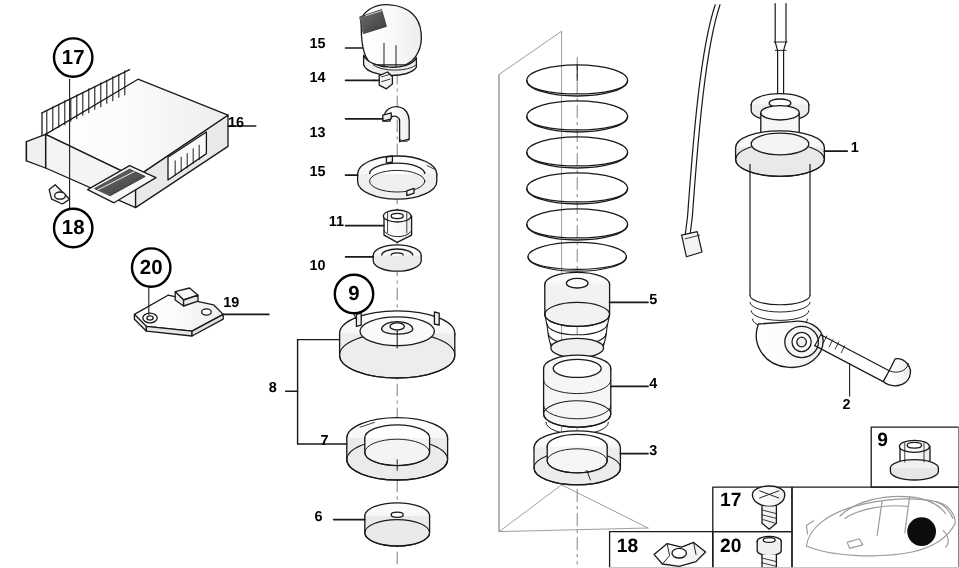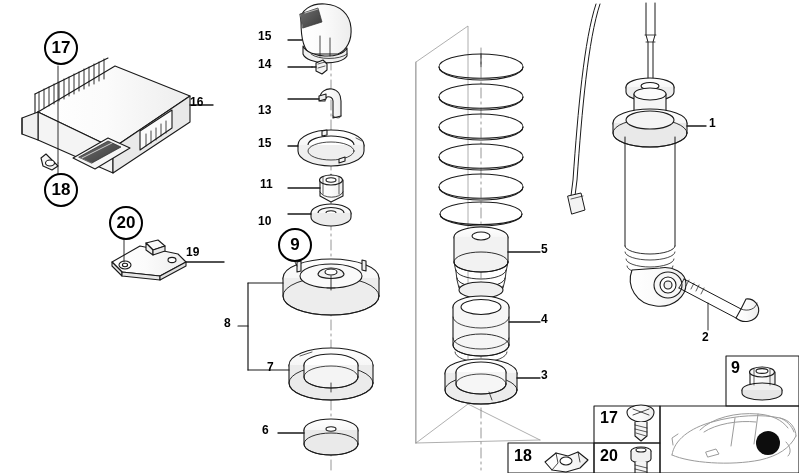--- a/index.html
+++ b/index.html
@@ -417,21 +417,21 @@
       <span>9</span>
     </div>
 
 <div class="lbl lbl-18" style="left:190px;top:96px;">16</div>
 <div class="lbl lbl-18" style="left:186px;top:246px;">19</div>
 
 <div class="lbl lbl-18" style="left:258px;top:30px;">15</div>
 <div class="lbl lbl-18" style="left:258px;top:58px;">14</div>
 <div class="lbl lbl-18" style="left:258px;top:104px;">13</div>
 <div class="lbl lbl-18" style="left:258px;top:137px;">15</div>
-<div class="lbl lbl-18" style="left:260px;top:178px;">11</div>
+<div class="lbl lbl-18" style="left:274px;top:178px;">11</div>
 <div class="lbl lbl-18" style="left:258px;top:215px;">10</div>
 
 <div class="lbl lbl-18" style="left:224px;top:317px;">8</div>
 <div class="lbl lbl-18" style="left:267px;top:361px;">7</div>
 <div class="lbl lbl-18" style="left:262px;top:424px;">6</div>
 
 <div class="lbl lbl-18" style="left:541px;top:243px;">5</div>
 <div class="lbl lbl-18" style="left:541px;top:313px;">4</div>
 <div class="lbl lbl-18" style="left:541px;top:369px;">3</div>
 

